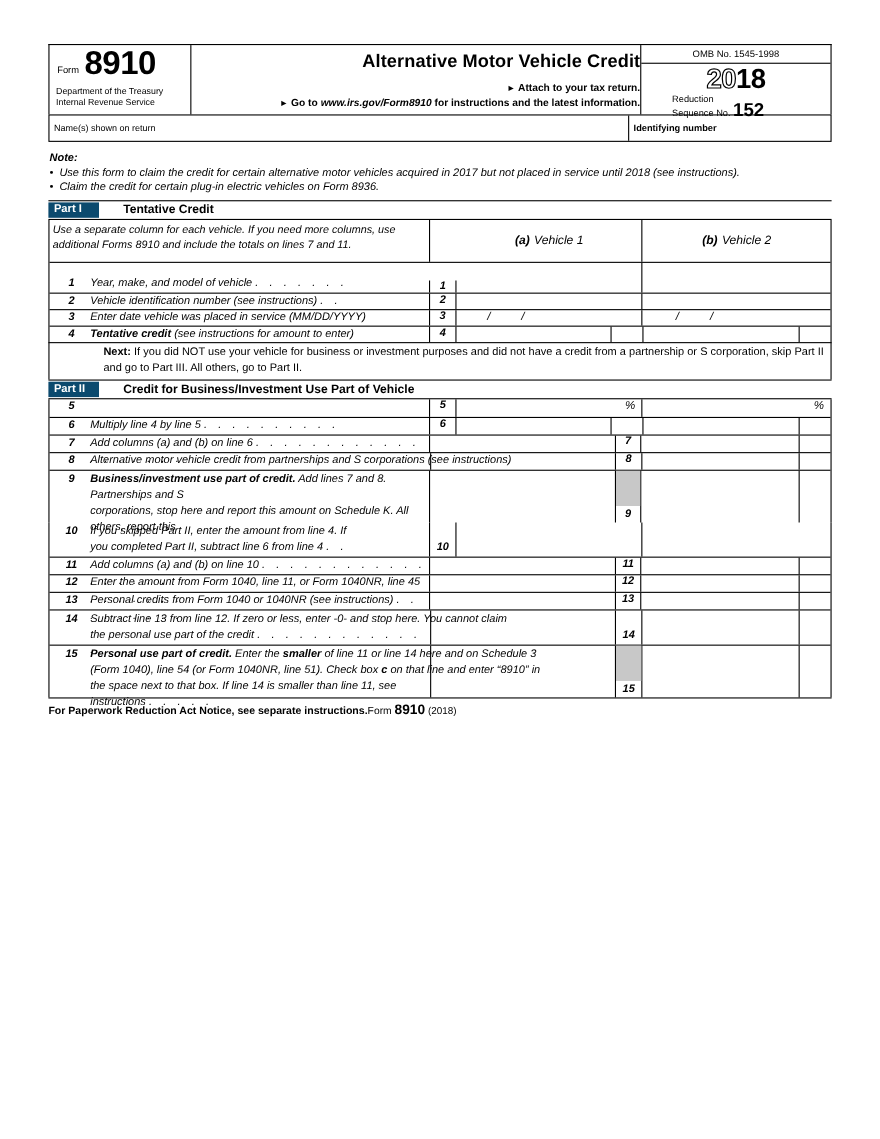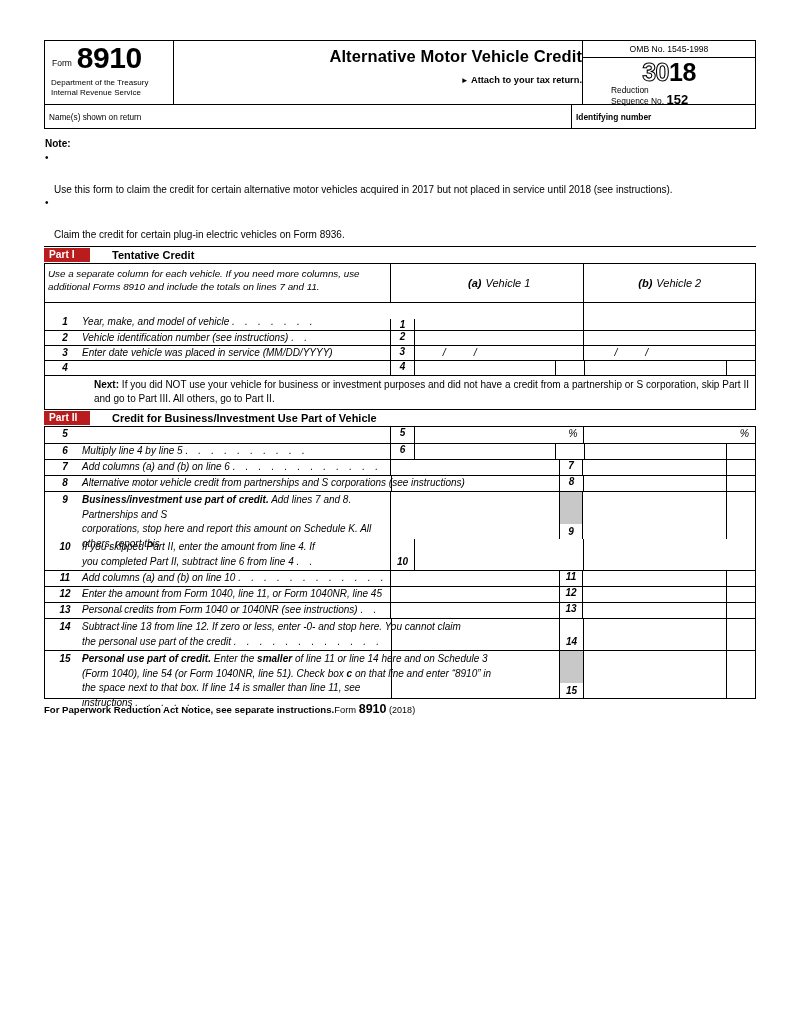--- a/index.html
+++ b/index.html
@@ -98,21 +98,21 @@
     font-weight: bold;
     letter-spacing: -0.5px;
     padding-top: 1px;
   }
   .yr-light {
     color: #ffffff;
     -webkit-text-stroke: 1.1px #000;
     font-weight: bold;
   }
   .att { font-size: 8.4px; line-height: 10px; text-align: left; padding-left: 28px; }
-  .att .seq { font-size: 13px; font-weight: bold; }
+  .att .seq { font-size: 17px; font-weight: bold; }
 
   
   .namerow {
     display: flex;
     border: 1.6px solid #000;
     border-top: 1.1px solid #000;
     height: 25px;
     box-sizing: border-box;
   }
   .namerow .cellA {
@@ -127,38 +127,39 @@
     padding: 1px 0 0 4px;
   }
   .smalllbl { font-size: 8.2px; }
   .smalllbl.bold { font-weight: bold; font-size: 8.4px; }
 
   
   .note {
     padding: 8px 2px 4px 1px;
     font-size: 10px;
     line-height: 13.6px;
+    font-style: italic;
   }
   .note .hd { font-weight: bold; }
   .bullet { display: flex; }
   .bullet .dot { width: 9px; flex: 0 0 9px; }
-  .bullet .txt { flex: 1; margin-top: 32px; }
+  .bullet .txt { flex: 1; }
 
   
   .partbar {
     display: flex;
     align-items: center;
     border-top: 1.6px solid #000;
     border-bottom: 1.1px solid #000;
     height: 14px;
     box-sizing: content-box;
     padding: 1px 0;
   }
   .parttag {
-    background: #b91c1c;
+    background: #0c4a6e;
     color: #fff;
     font-size: 10.2px;
     font-weight: bold;
     padding: 1px 5px 2px 5px;
     line-height: 11px;
     min-width: 46px;
     box-sizing: border-box;
     text-align: left;
   }
   .parttitle {
@@ -268,26 +269,32 @@
         <div>Internal Revenue Service</div>
       </div>
     </div>
 
     <div class="hdr-mid">
       <div class="title">Alternative Motor Vehicle Credit</div>
       <div class="sub1">
         <span class="arrow">►</span>
         <span>Attach to your tax return.</span>
       </div>
+      <div class="sub2">
+        <span class="arrow">►</span>
+        <span>Go to</span>
+        <span class="bi">www.irs.gov/Form8910</span>
+        <span>for instructions and the latest information.</span>
+      </div>
     </div>
 
     <div class="hdr-right">
       <div class="omb">OMB No. 1545-1998</div>
       <div class="omb-rule"></div>
-      <div class="yearbox"><span class="yr-light">30</span><span>18</span></div>
+      <div class="yearbox"><span class="yr-light">20</span><span>18</span></div>
       <div class="att">
         <div>Reduction</div>
         <div><span>Sequence No.</span> <span class="seq">152</span></div>
       </div>
     </div>
   </div>
 
   <div class="namerow">
     <div class="cellA">
       <span class="smalllbl">Name(s) shown on return</span>
@@ -359,20 +366,21 @@
         <span class="dtext">Enter date vehicle was placed in service (MM/DD/YYYY)</span>
       </div>
       <div class="c-num numbox">3</div>
       <div class="c-a slashes" style="width:169px;"><span>/</span><span>/</span></div>
       <div class="c-b slashes" style="width:172px;padding-left:30px;"><span>/</span><span>/</span></div>
     </div>
 
     <div class="trow tline-thin" style="height:15px;">
       <div class="c-desc desc">
         <span class="linenum">4</span>
+        <span class="dtext"><span class="b">Tentative credit</span><span> (see instructions for amount to enter)</span></span>
       </div>
       <div class="c-num numbox">4</div>
       <div class="c-a"></div>
       <div class="c-acents"></div>
       <div class="c-b"></div>
       <div class="c-bcents"></div>
     </div>
   </div>
 
   <div class="nextpara tline-thick">

